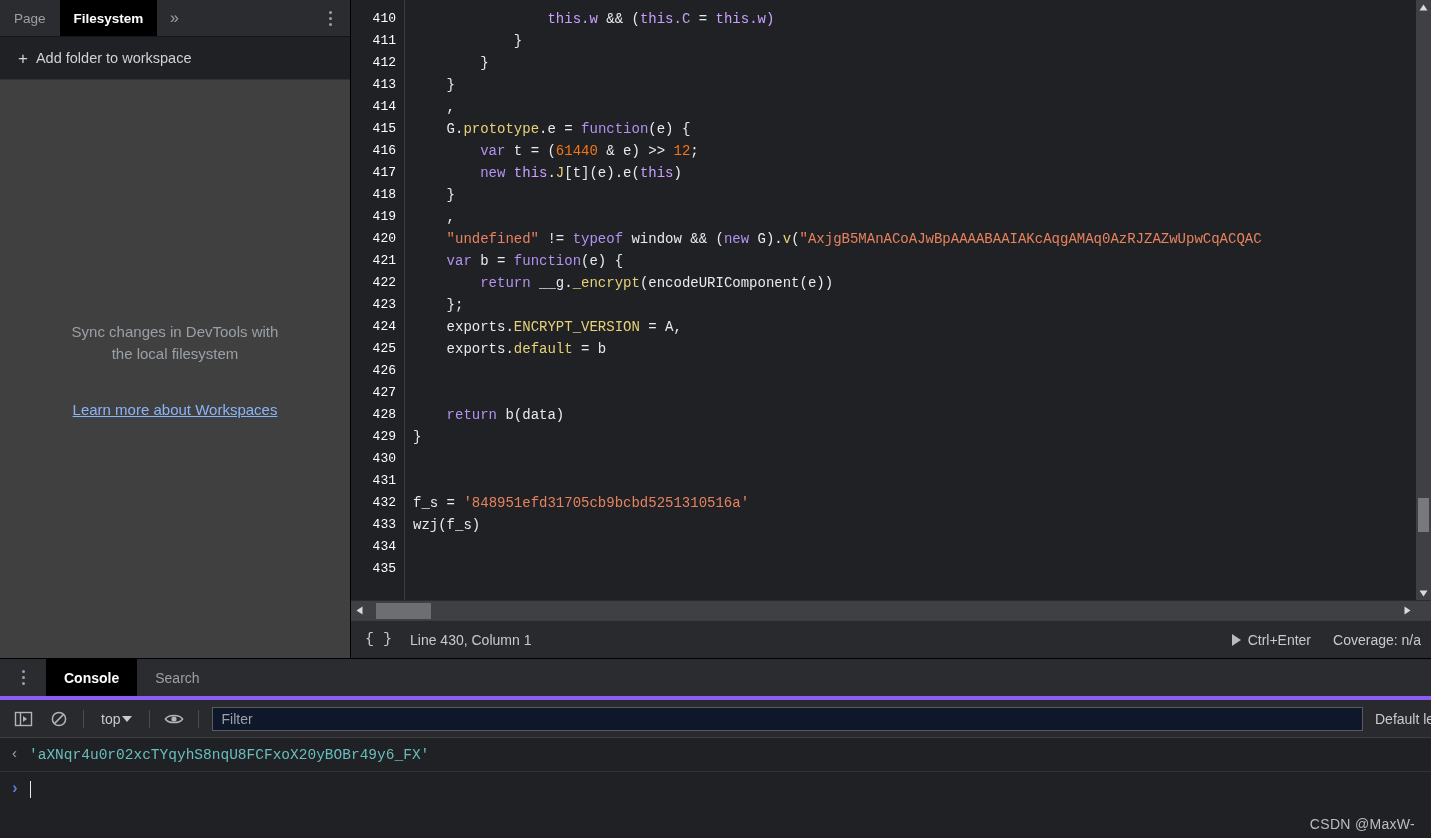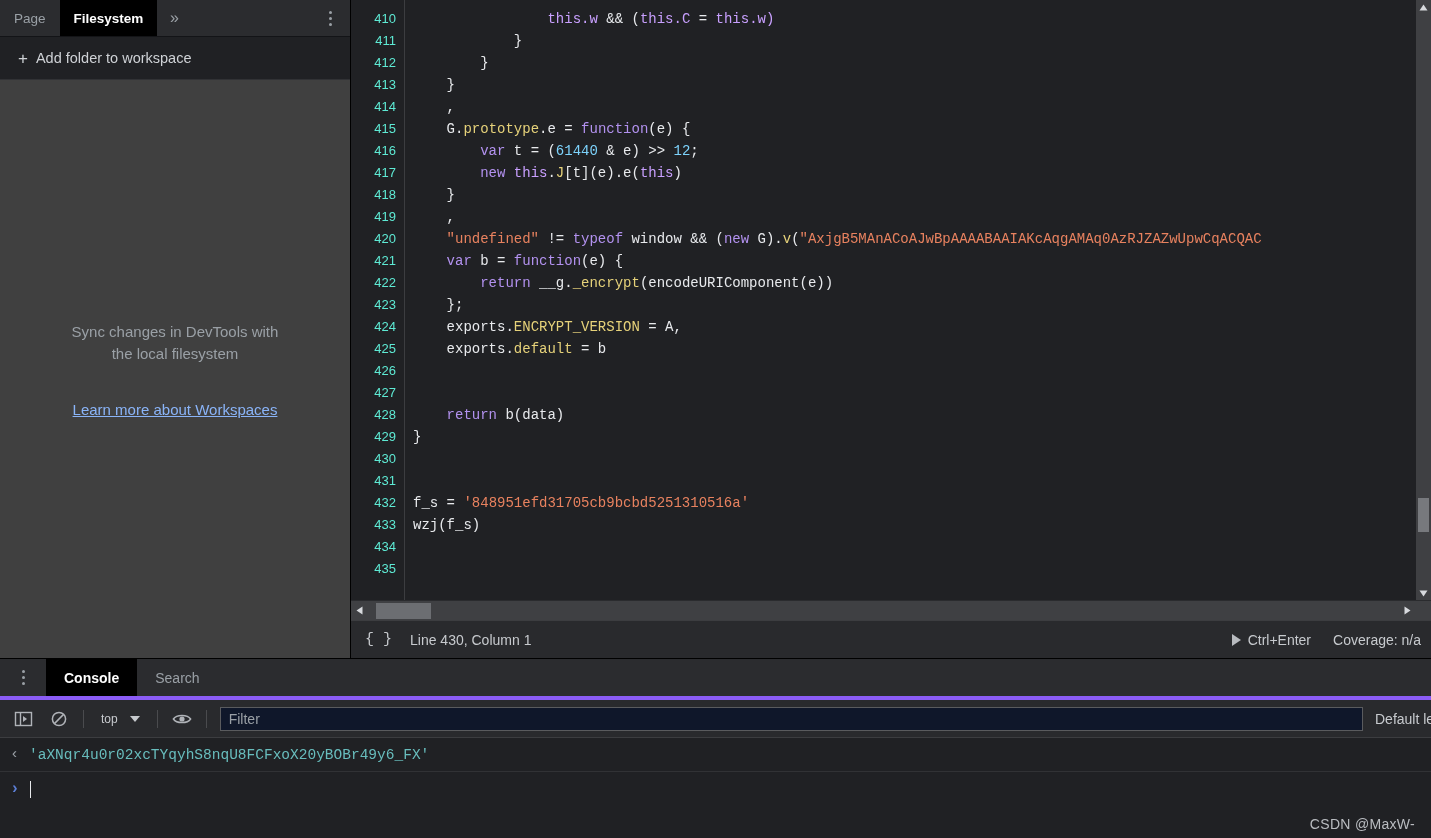--- a/index.html
+++ b/index.html
@@ -47,28 +47,28 @@
   .file-tab { display: flex; align-items: center; gap: 10px; padding: 0 13px; background: #000;
               color: #fff; font-size: 13.5px; }
   .file-tab .tab-x { font-size: 13px; color: #d8dade; font-weight: 700; cursor: pointer; }
   .tabbar-spacer { flex: 1; }
   .tabbar-right { width: 40px; display: flex; align-items: center; justify-content: center; }
 
   .code-wrap { flex: 1; display: flex; position: relative; overflow: hidden; background: #202124; }
   .code-scroll { flex: 1; display: flex; overflow: hidden; position: relative; }
   .gutter { width: 54px; flex: 0 0 54px; background: #202124; padding-top: 8px;
             border-right: 1px solid #3c3d40; text-align: right; }
-  .gutter div { font-family: Liberation Sans, sans-serif; font-size: 13px; line-height: 22px;
-                color: #5eead4; padding-right: 8px; }
+  .gutter div { font-family: Liberation Mono, monospace; font-size: 13px; line-height: 22px;
+                color: #ffffff; padding-right: 8px; }
   .code-lines { flex: 1; padding-top: 8px; padding-left: 8px; overflow: hidden; white-space: pre;
                 font-family: "Liberation Mono", monospace; font-size: 14px; line-height: 22px;
                 color: #e8eaed; }
   .code-lines div { height: 22px; white-space: pre; }
   .tok-kw  { color: #b392f0; }
-  .tok-num { color: #7dd3fc; }
+  .tok-num { color: #f97316; }
   .tok-str { color: #e8825f; }
   .tok-prop{ color: #e6d27a; }
   .tok-pur { color: #c9a0ff; }
   .tok-pl  { color: #e8eaed; }
 
   
   .vscroll { position: absolute; top: 0; right: 0; width: 15px; height: 100%; background: #3f4043; }
   .vs-arrow { height: 14px; display: flex; align-items: center; justify-content: center; }
   .vs-arrow.top { position: absolute; top: 0; left: 0; right: 0; }
   .vs-arrow.bot { position: absolute; bottom: 0; left: 0; right: 0; }
@@ -98,21 +98,21 @@
   .drawer-tabbar { height: 41px; background: #2b2c2f; display: flex; align-items: stretch;
                    border-bottom: 4px solid #8b5cf6; }
   .drawer-dots { width: 46px; display: flex; align-items: center; justify-content: center; }
   .drawer-tab { display: flex; align-items: center; padding: 0 18px; font-size: 14px; color: #9aa0a6; }
   .drawer-tab.active { background: #000; color: #fff; font-weight: 600; }
 
   .console-toolbar { height: 38px; background: #292a2d; display: flex; align-items: center;
                      border-bottom: 1px solid #3c3d40; padding-left: 8px; gap: 6px; }
   .ct-ic { width: 30px; height: 26px; display: flex; align-items: center; justify-content: center; }
   .ct-sep { width: 1px; height: 18px; background: #4a4b4e; margin: 0 3px; }
-  .ctx-sel { display: flex; align-items: center; gap: 12px; padding: 0 8px; font-size: 12px; color: #c7cace; }
+  .ctx-sel { display: flex; align-items: center; gap: 2px; padding: 0 8px; font-size: 14px; color: #c7cace; }
   .caret-dn { width: 0; height: 0; border-left: 5px solid transparent; border-right: 5px solid transparent;
               border-top: 6px solid #c7cace; }
   .filter-input { flex: 1; height: 24px; background: #0f172a; border: 1px solid #5a5b5e;
                   margin: 0 6px 0 4px; display: flex; align-items: center; padding: 0 8px;
                   font-size: 14px; color: #9aa0a6; min-width: 0; }
   .levels-sel { font-size: 14px; color: #c7cace; white-space: nowrap; padding-right: 4px; overflow: hidden;
                 width: 56px; flex: 0 0 56px; }
 
   .console-body { flex: 1; background: #202124; display: flex; flex-direction: column; min-height: 0; }
   .console-msg { height: 34px; display: flex; align-items: center; padding-left: 10px;

